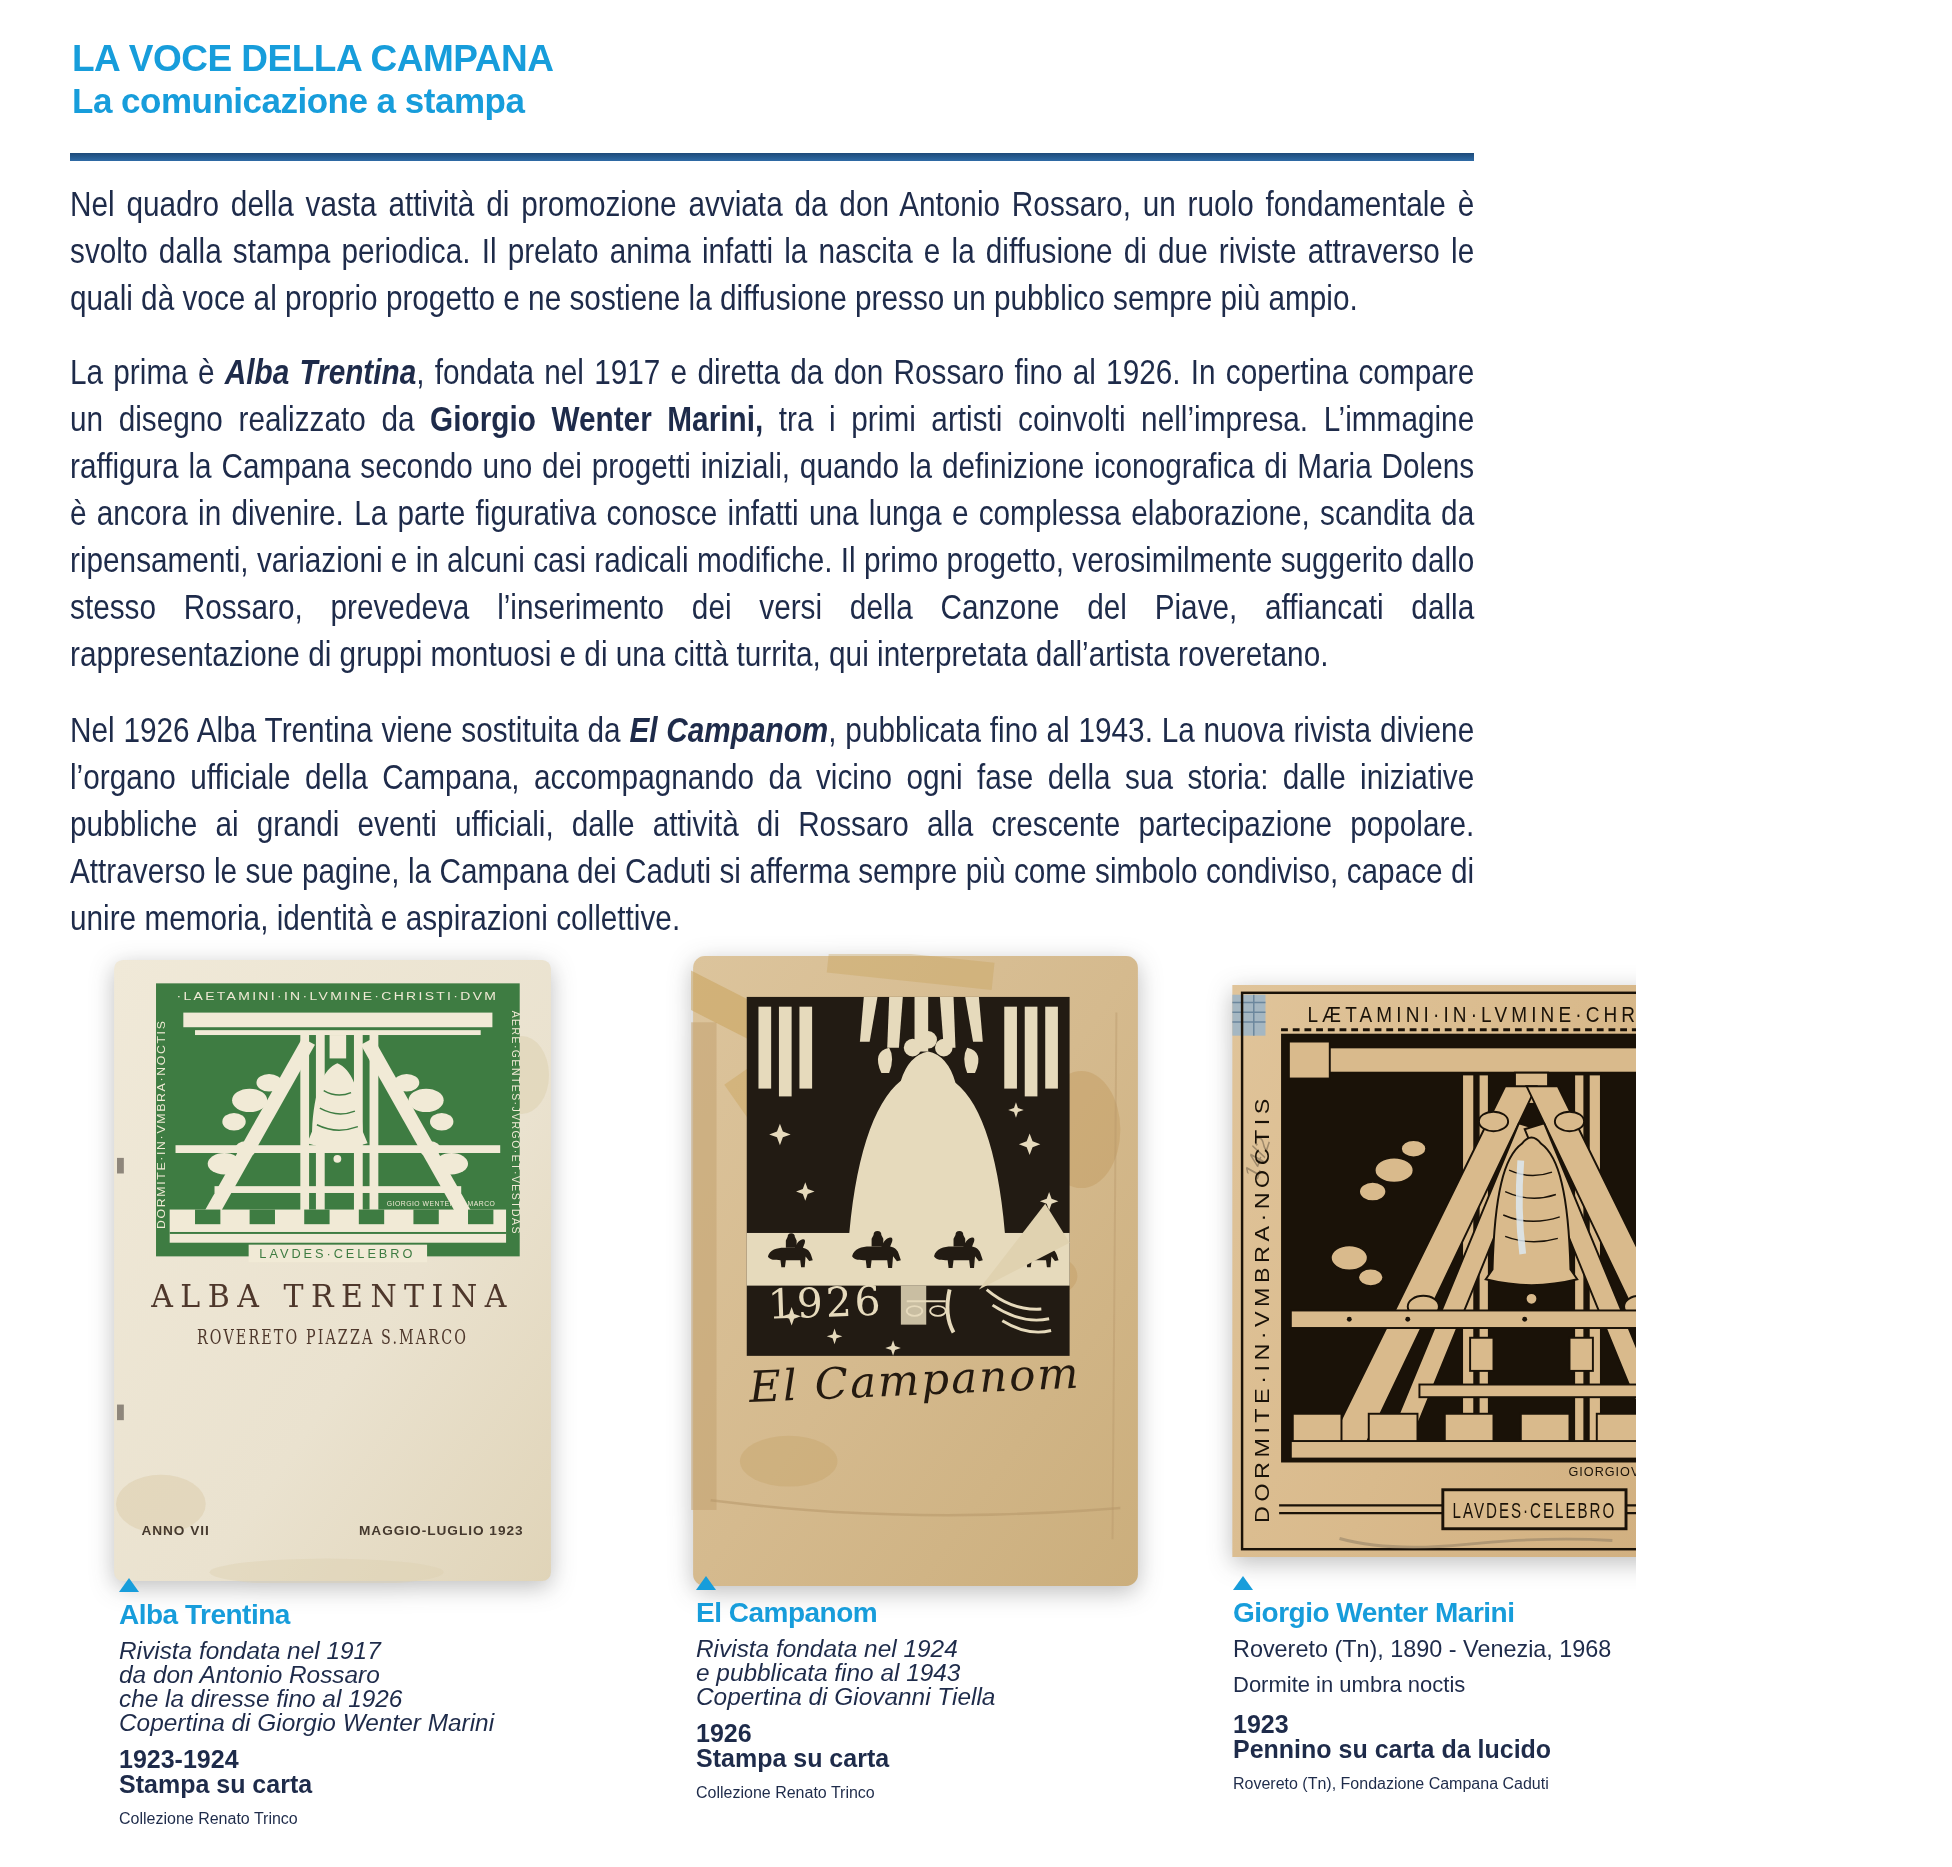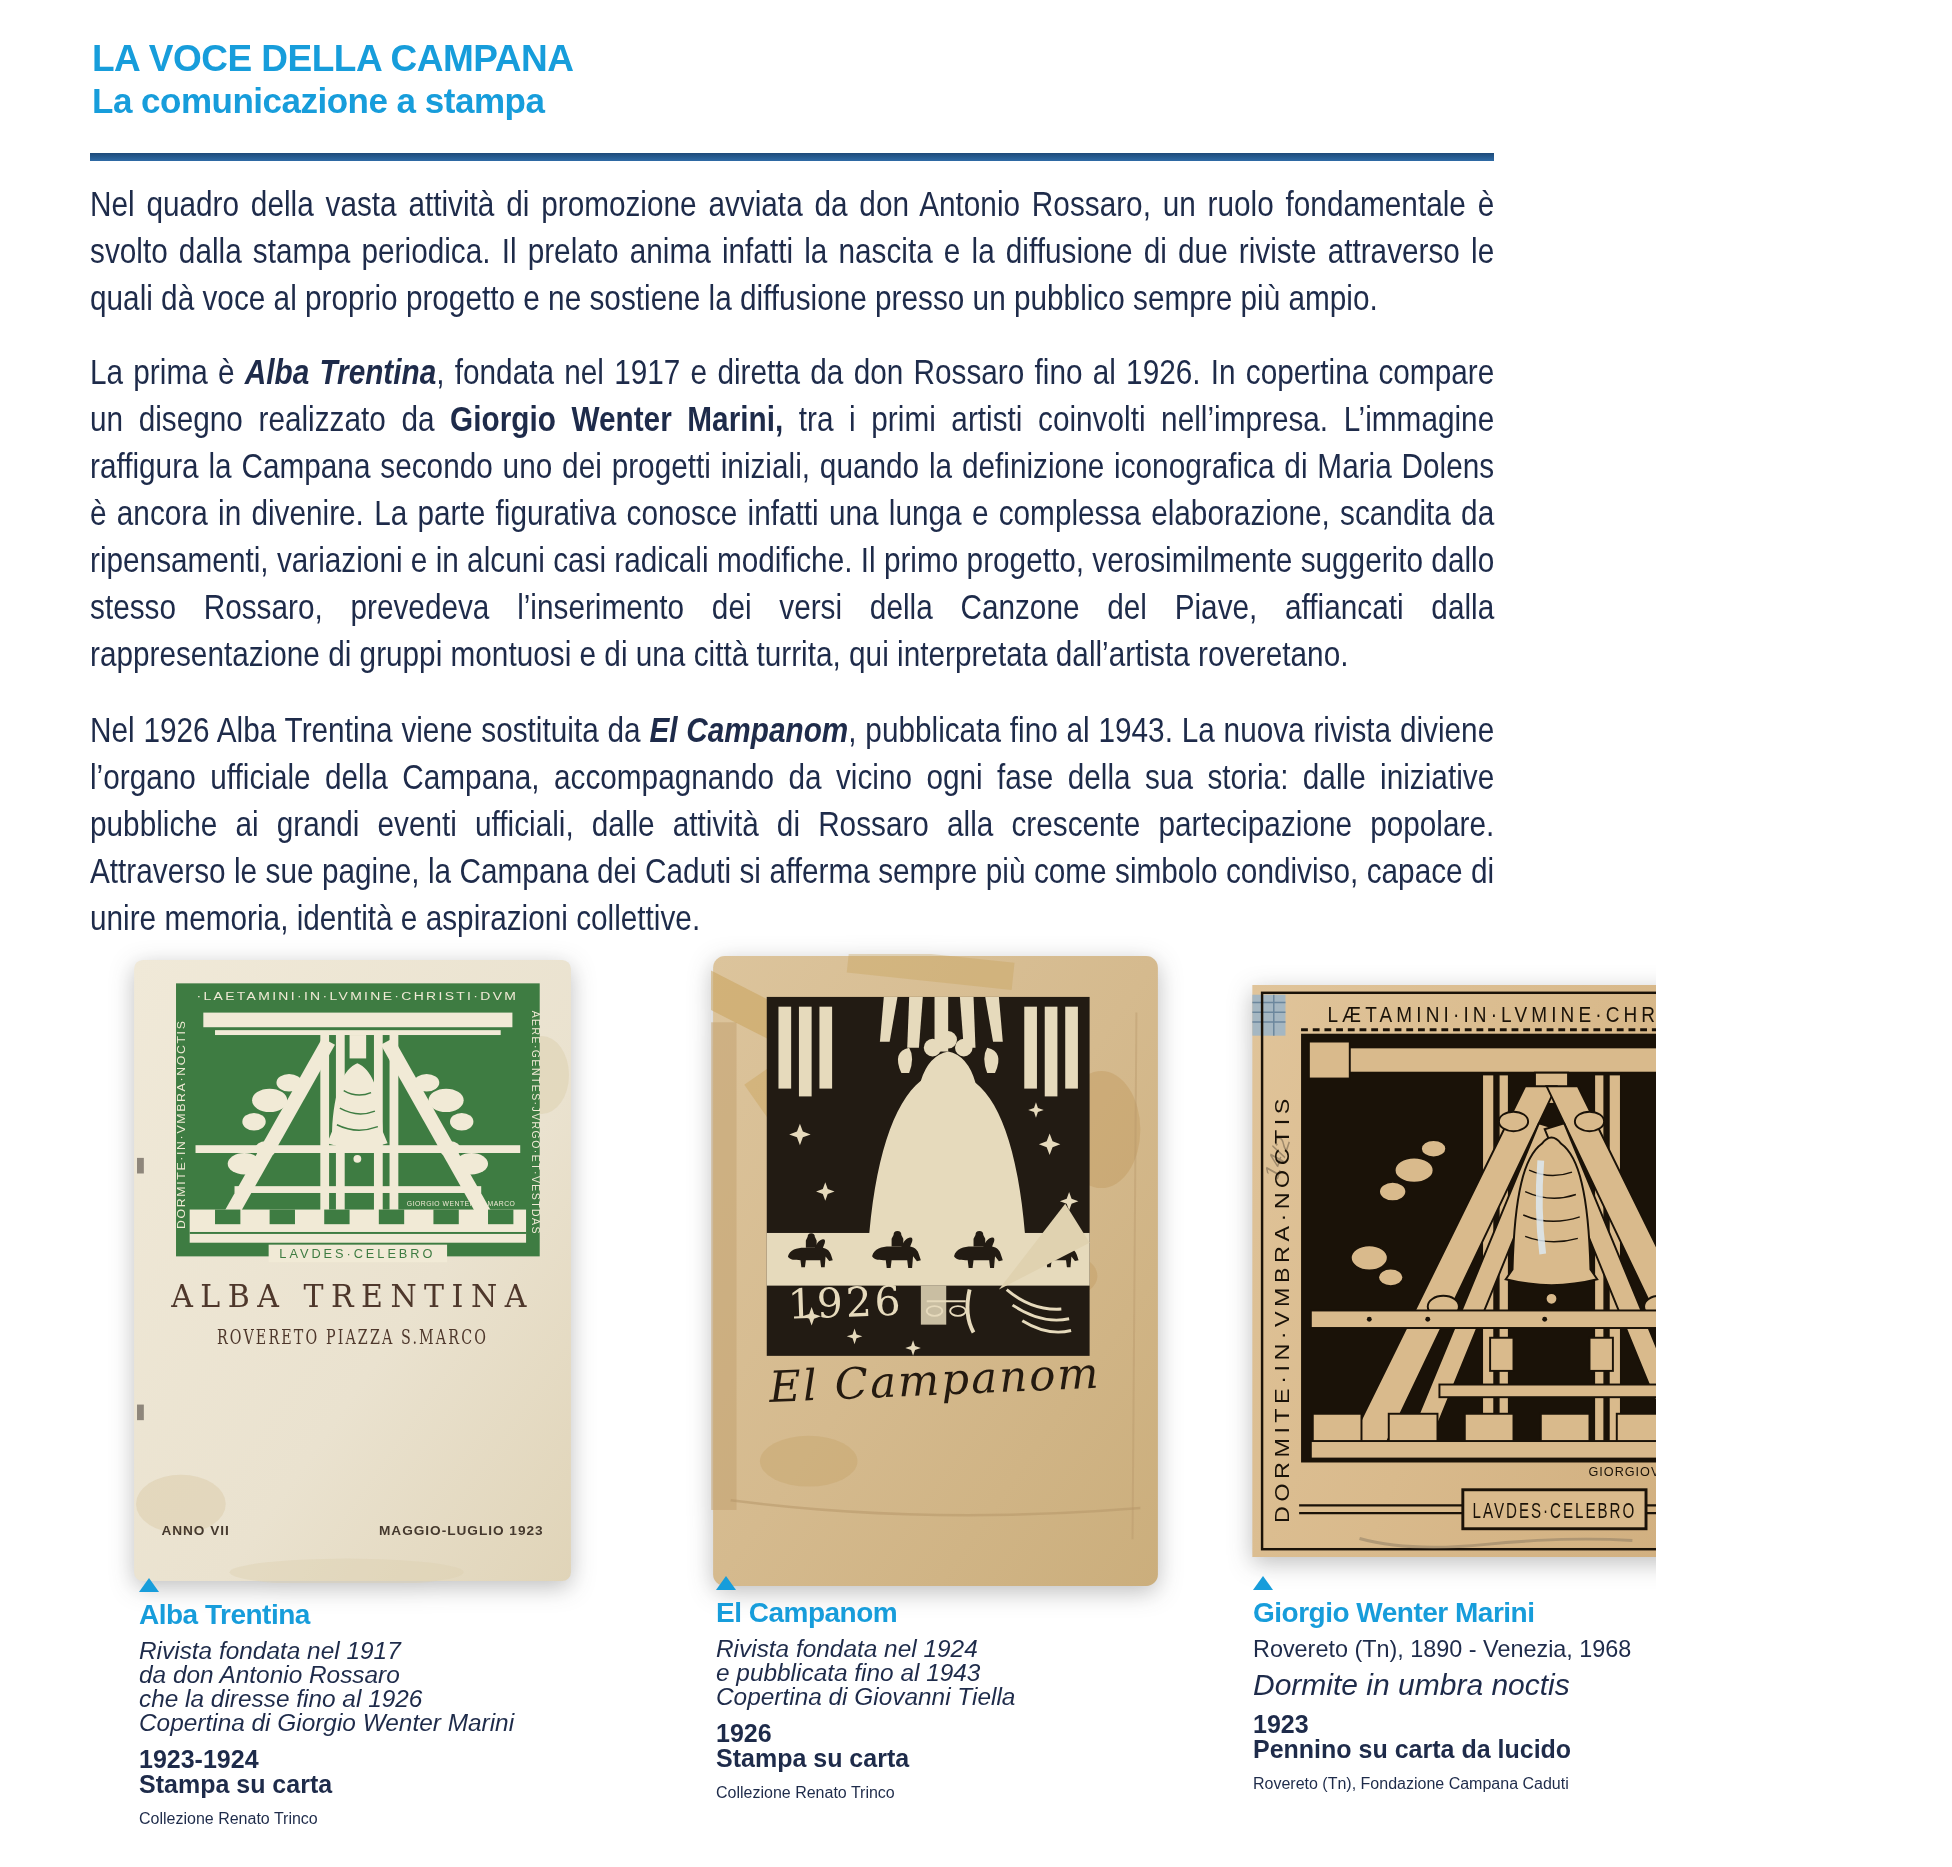--- a/index.html
+++ b/index.html
@@ -1,17 +1,17 @@
 <!DOCTYPE html>
 <html><head>
 <meta charset="utf-8">
 <style>
   html,body{margin:0;padding:0;background:#fff;}
   .page{position:relative;width:1636px;height:1868px;background:#ffffff;overflow:hidden;
-        font-family:"Liberation Sans",sans-serif;color:#1e2b4a;margin-left:20px;}
+        font-family:"Liberation Sans",sans-serif;color:#1e2b4a;}
   
   .hdr{position:absolute;left:72px;top:37px;}
   .hdr h1{margin:0;font-size:37px;line-height:43px;font-weight:bold;color:#179ddb;letter-spacing:-0.5px;}
   .hdr h2{margin:0;font-size:35px;line-height:41px;font-weight:bold;color:#179ddb;letter-spacing:-0.5px;}
   .rule{position:absolute;left:70px;top:153px;width:1404px;height:7.8px;
         background:linear-gradient(#1d4a79,#2f6ba6);}
   
   .text-col{position:absolute;left:70px;top:168px;width:1652px;transform:scaleX(0.85);transform-origin:0 0;}
   .text-col p{margin:0;font-size:35px;line-height:47px;text-align:justify;color:#1e2b4a;}
   .text-col p.p1{margin-top:11.7px;}
@@ -27,21 +27,21 @@
   
   .cap{position:absolute;color:#1e2b4a;}
   #cap1{left:119px;top:1578px;width:458px;}
   #cap2{left:696px;top:1576px;width:458px;}
   #cap3{left:1233px;top:1576px;width:556px;}
   .tri{width:0;height:0;border-left:10.7px solid transparent;border-right:10.7px solid transparent;
        border-bottom:14.6px solid #179ddb;margin-bottom:6.8px;}
   .cap h3{margin:0 0 8.8px 0;font-size:28px;line-height:31px;font-weight:bold;color:#179ddb;letter-spacing:-0.5px;}
   .ital div{font-style:italic;font-size:24.4px;line-height:24px;}
   .life{font-size:23.4px;line-height:25px;margin-bottom:8.8px;}
-  .work{font-style:italic;font-size:30px;line-height:29px;margin-bottom:10.7px;}
+  .work{font-size:22px;line-height:29px;margin-bottom:10.7px;}
   .meta{margin-top:12.7px;font-weight:bold;font-size:25px;line-height:25px;}
   .coll{margin-top:8.8px;font-size:16px;line-height:25px;}
   .star{position:absolute;}
 </style>
 </head>
 <body>
 
 <div class="page">
 
   <div class="hdr">

